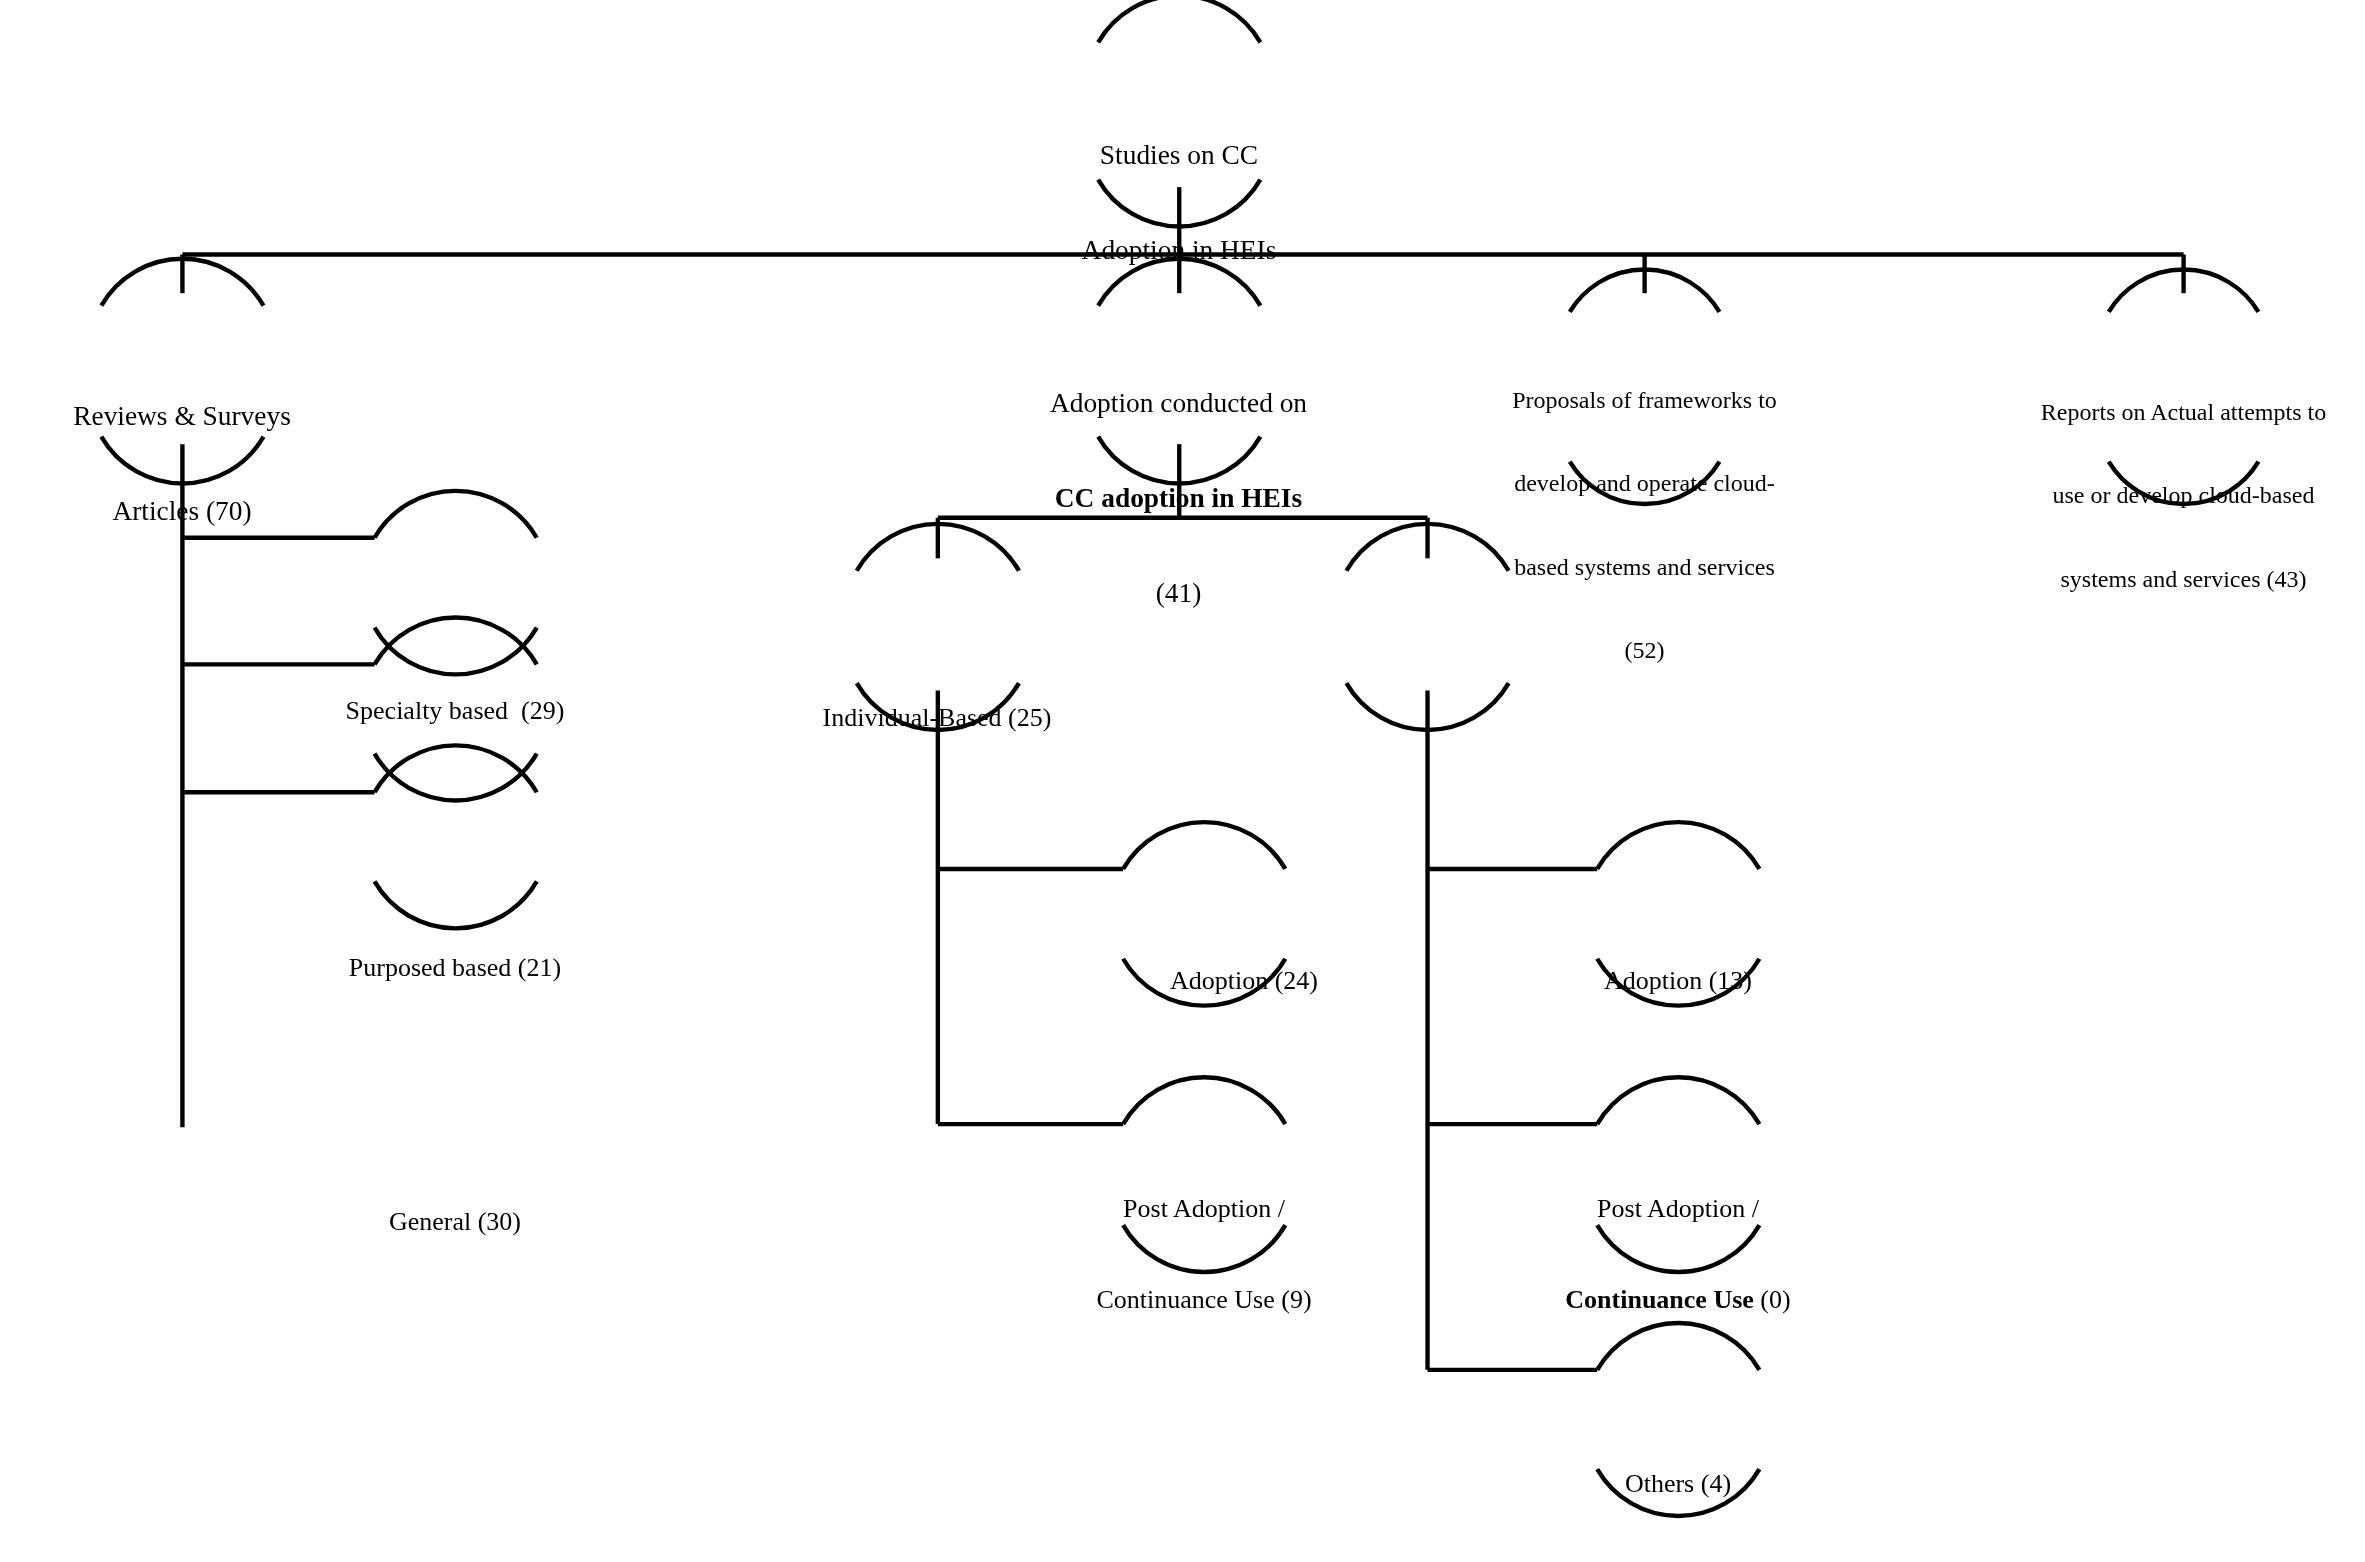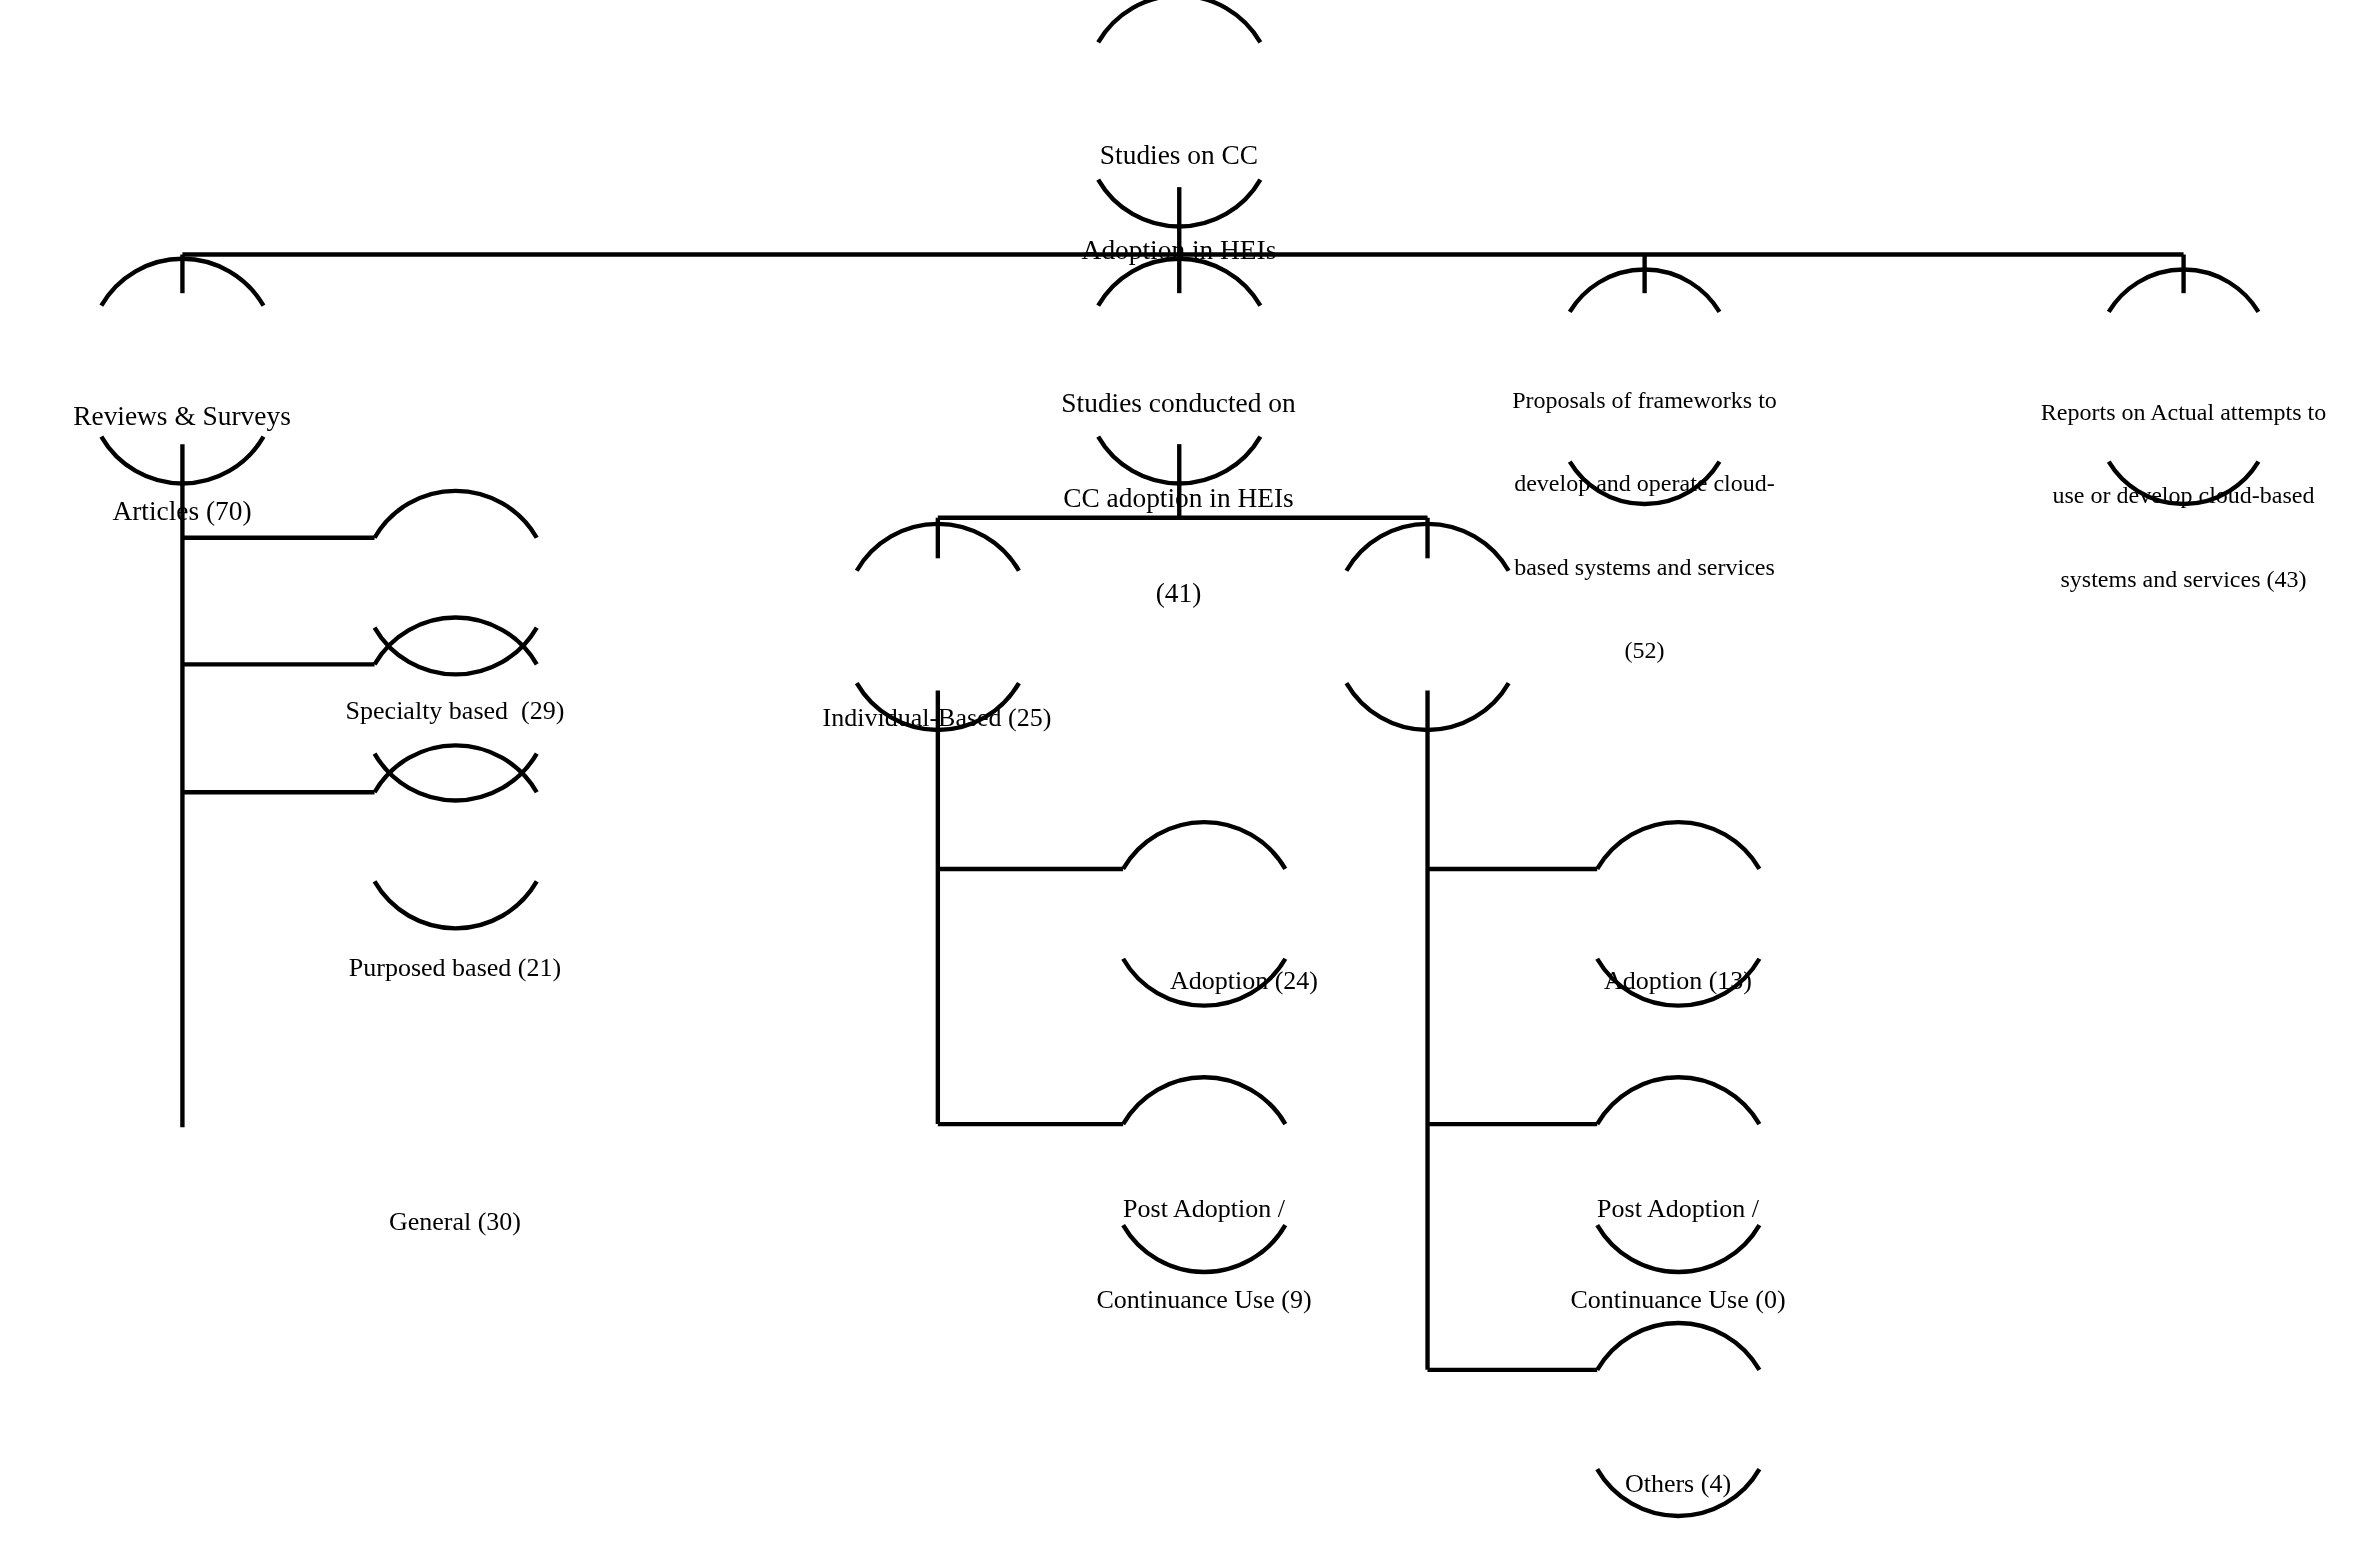--- a/index.html
+++ b/index.html
@@ -15,21 +15,21 @@
   svg#wires{position:absolute;left:0;top:0;width:2366px;height:1562px;}
   .node-label{
     position:absolute;
     text-align:center;
     line-height:1.16;
     color:#000;
     white-space:pre;
     pointer-events:none;
   }
   .node-label .ln{display:block;}
-  .b{font-weight:normal;}
+  .b{font-weight:bold;}
   .s38{font-size:24px;}
   .s42{font-size:26px;}
   .s44{font-size:27.4px;}
 </style>
 </head>
 <body>
 
 <div id="diagram-root">
 
   <svg id="wires" viewBox="0 0 3792 2504">
@@ -116,21 +116,21 @@
     <span class="ln">Studies on CC</span>
     <span class="ln">Adoption in HEIs</span>
   </div>
 
   <div class="node-label s44" style="left:-5px;top:337px;width:374px;">
     <span class="ln">Reviews &amp; Surveys</span>
     <span class="ln">Articles (70)</span>
   </div>
 
   <div class="node-label s44" style="left:979px;top:324px;width:399px;">
-    <span class="ln">Studies conducted on</span>
+    <span class="ln">Adoption conducted on</span>
     <span class="ln b">CC adoption in HEIs</span>
     <span class="ln">(41)</span>
   </div>
 
   <div class="node-label s38" style="left:1451px;top:331px;width:387px;">
     <span class="ln">Proposals of frameworks to</span>
     <span class="ln">develop and operate cloud-</span>
     <span class="ln">based systems and services</span>
     <span class="ln">(52)</span>
   </div>

